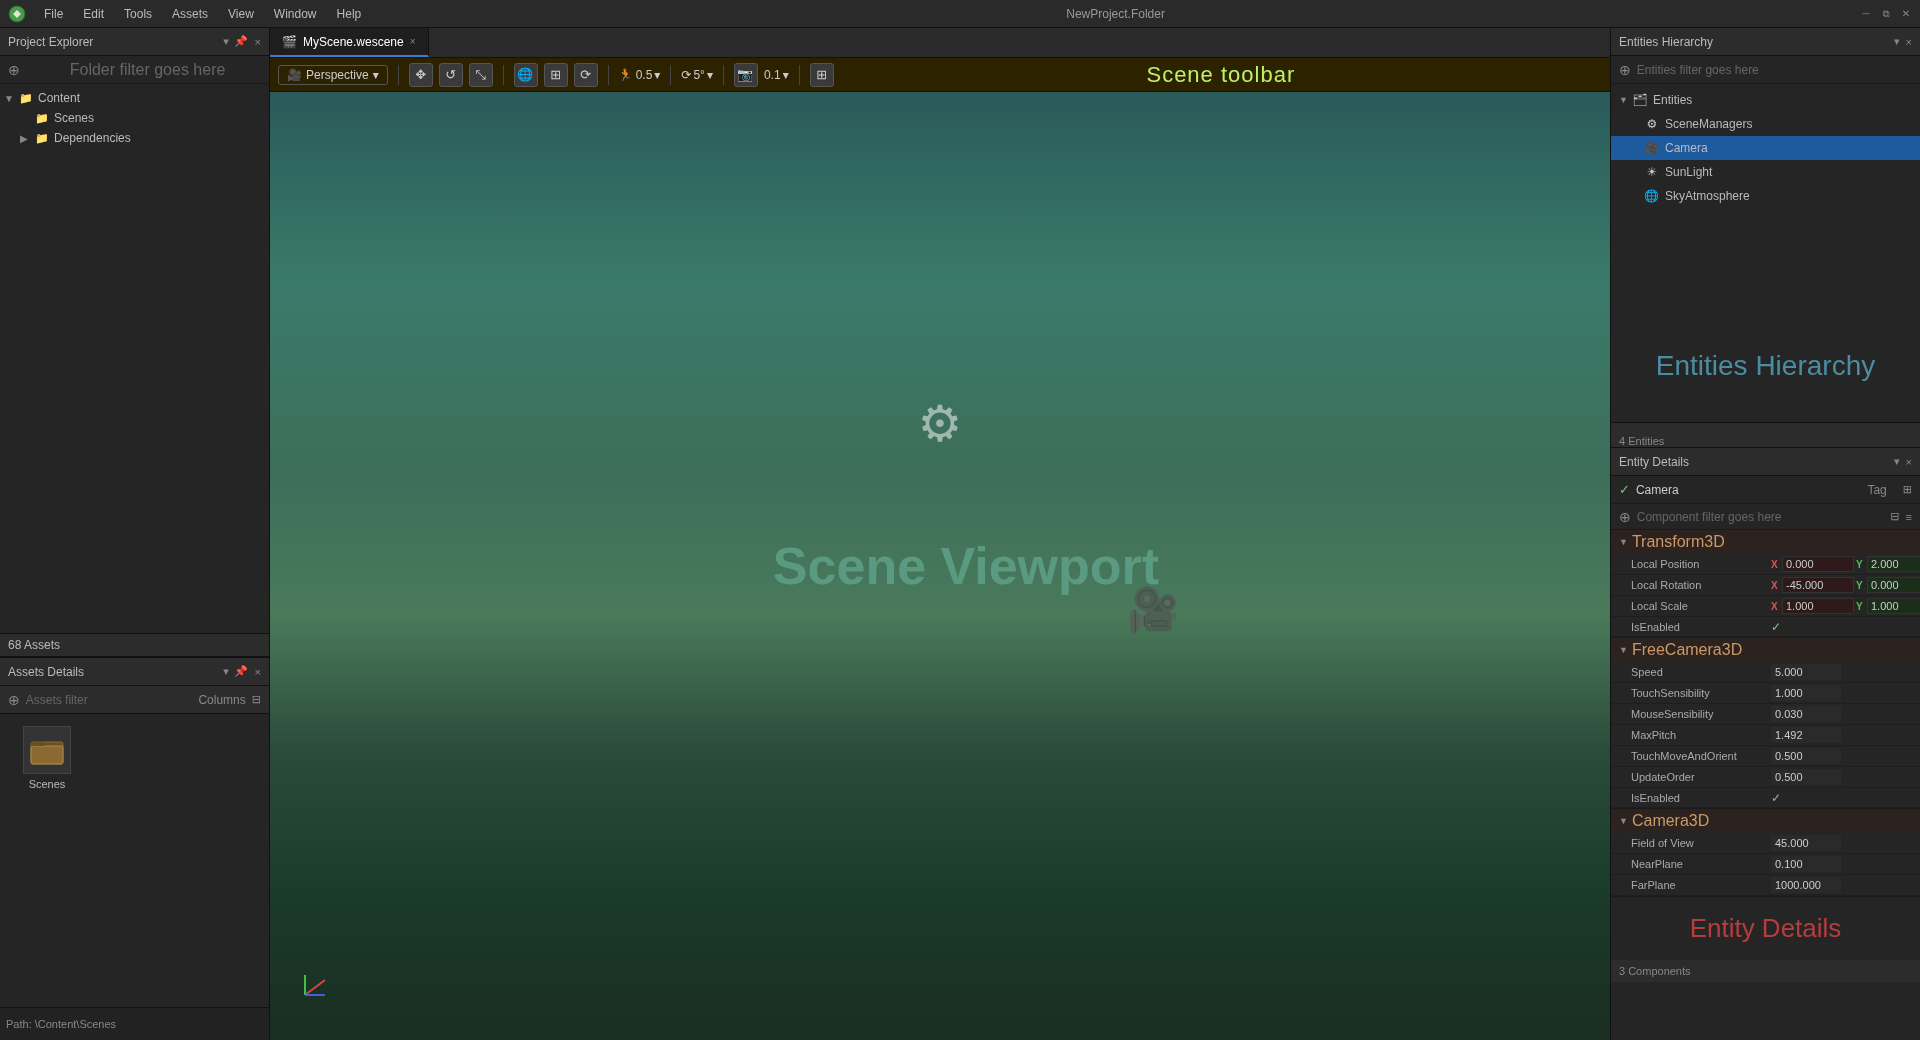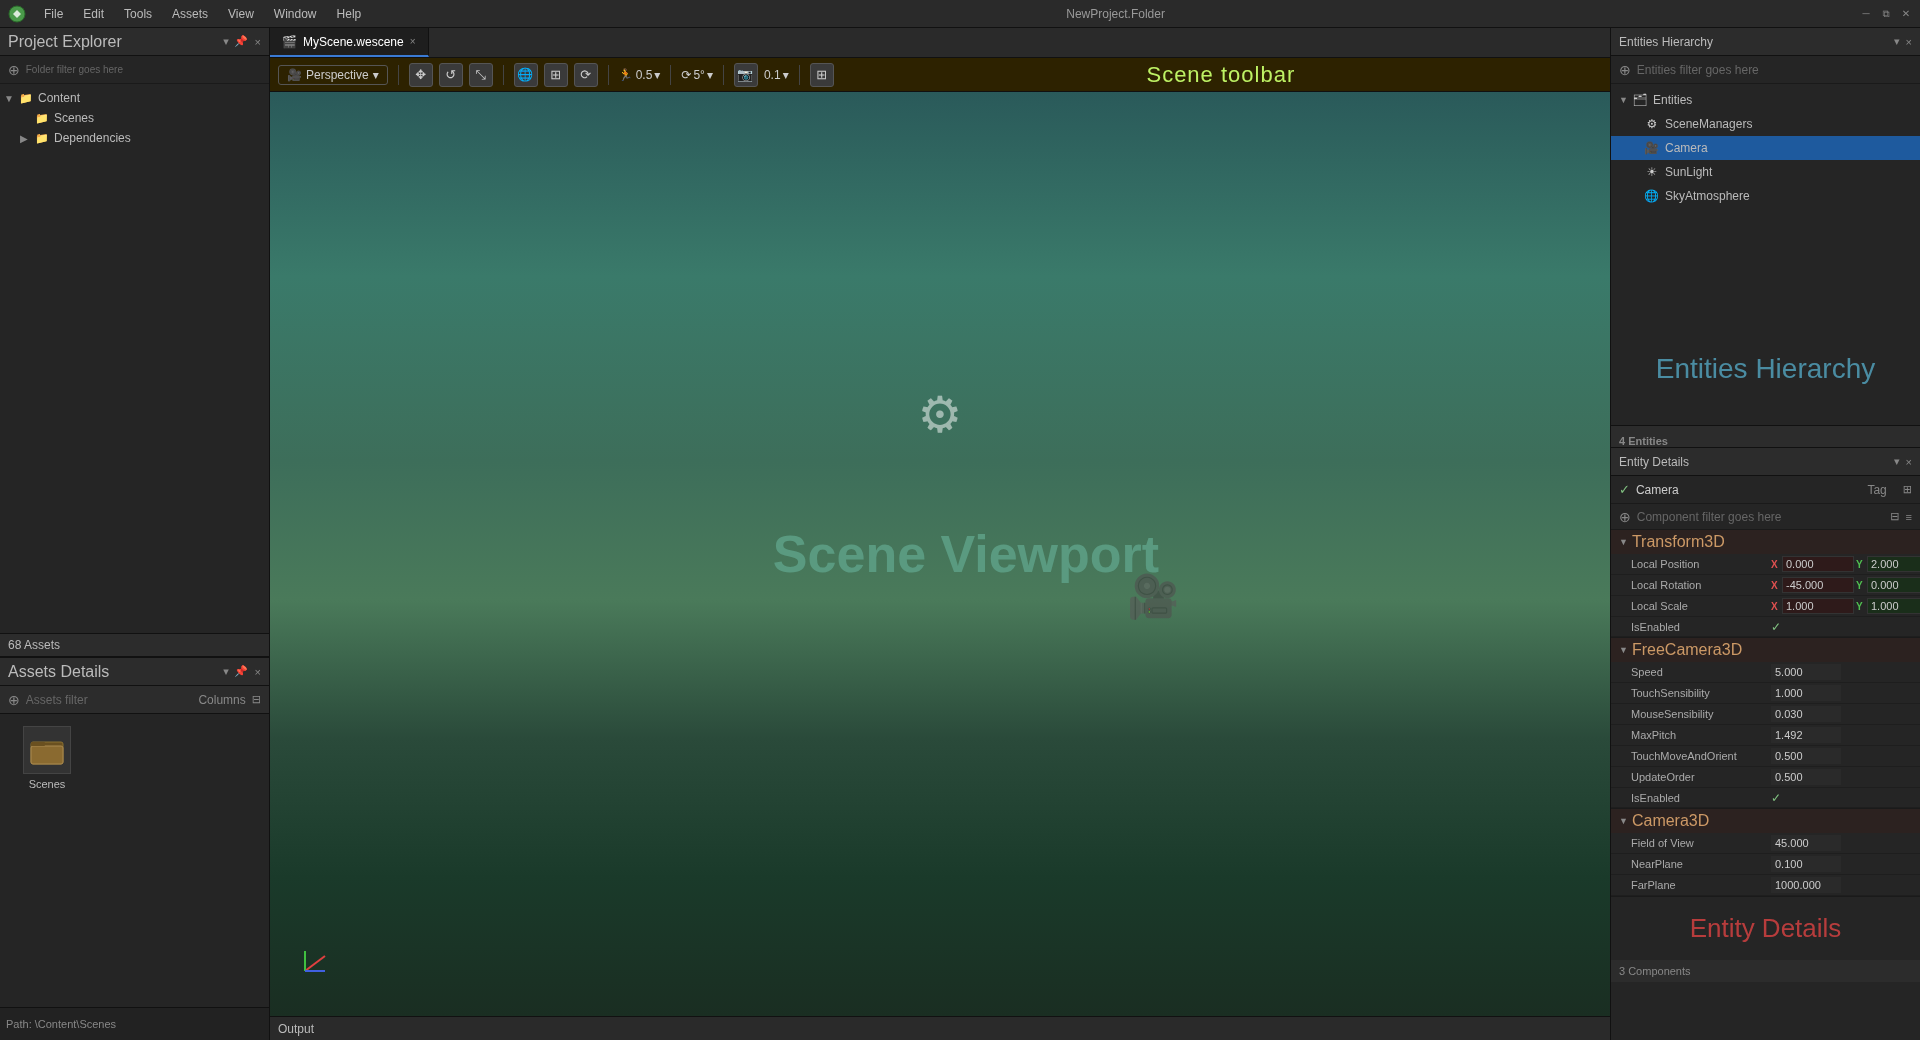--- a/index.html
+++ b/index.html
@@ -36,21 +36,21 @@
     .panel-header {
       height: 28px;
       background: #2c2c2c;
       display: flex;
       align-items: center;
       padding: 0 8px;
       border-bottom: 1px solid #111;
       gap: 6px;
     }
     .panel-header-title {
-      font-size: 16px;
+      font-size: 12px;
       color: #bbb;
       flex: 1;
     }
     .panel-header-icons {
       display: flex;
       gap: 6px;
       align-items: center;
     }
     .panel-icon {
       color: #888;
@@ -67,21 +67,22 @@
       gap: 6px;
       border-bottom: 1px solid #1a1a1a;
     }
     .folder-filter-plus {
       color: #888;
       font-size: 14px;
       cursor: pointer;
     }
     .folder-filter-text {
       color: #666;
-      font-size: 10px;
+      font-size: 16px;
+      margin-left: 44px;
     }
 
     
     .tree {
       flex: 1;
       overflow-y: auto;
       padding: 4px 0;
     }
     .tree-item {
       display: flex;
@@ -419,24 +420,23 @@
     .et-indent { width: 12px; flex-shrink: 0; }
     .et-arrow { width: 12px; font-size: 9px; color: #888; }
     .et-icon { width: 18px; height: 18px; margin-right: 4px; flex-shrink: 0; display: flex; align-items: center; justify-content: center; font-size: 12px; }
     .et-label { font-size: 12px; color: #bbb; }
 
     
     .entity-count {
       height: 22px;
       background: #2c2c2c;
       display: flex;
-      align-items: flex-end;
-      padding: 0 8px;
+      align-items: flex-start;
+      padding: 12px 8px;
       border-top: 1px solid #111;
-      font-weight: bold;
     }
     .entity-count-text {
       font-size: 11px;
       color: #888;
     }
 
     
     .entity-details {
       flex: 1;
       display: flex;
@@ -841,23 +841,20 @@
           <div style="display:flex;flex-direction:column;gap:1px;">
             <svg width="30" height="30">
               <line x1="5" y1="25" x2="25" y2="10" stroke="#e04040" stroke-width="2"></line>
               <line x1="5" y1="25" x2="5" y2="5" stroke="#40c040" stroke-width="2"></line>
               <line x1="5" y1="25" x2="25" y2="25" stroke="#4060e0" stroke-width="2"></line>
             </svg>
           </div>
         </div>
       </div>
 
-      <div class="output-bar">
-        <span class="output-label">Output</span>
-      </div>
     </div>
 
     <div class="right-panel">
 
       <div class="entities-hierarchy">
 
         <div class="entities-header">
           <span class="entities-title">Entities Hierarchy</span>
           <div class="panel-header-icons">
             <span class="panel-icon">▾</span>

